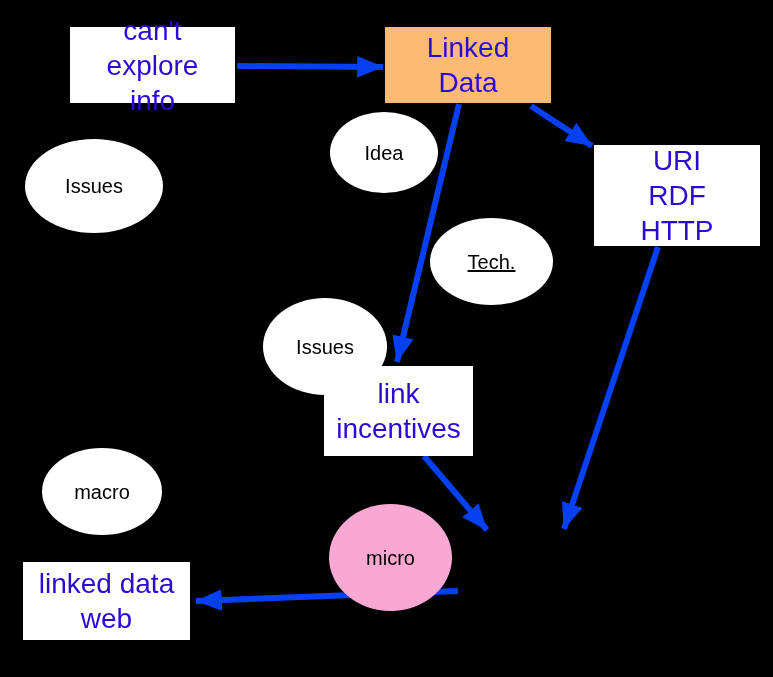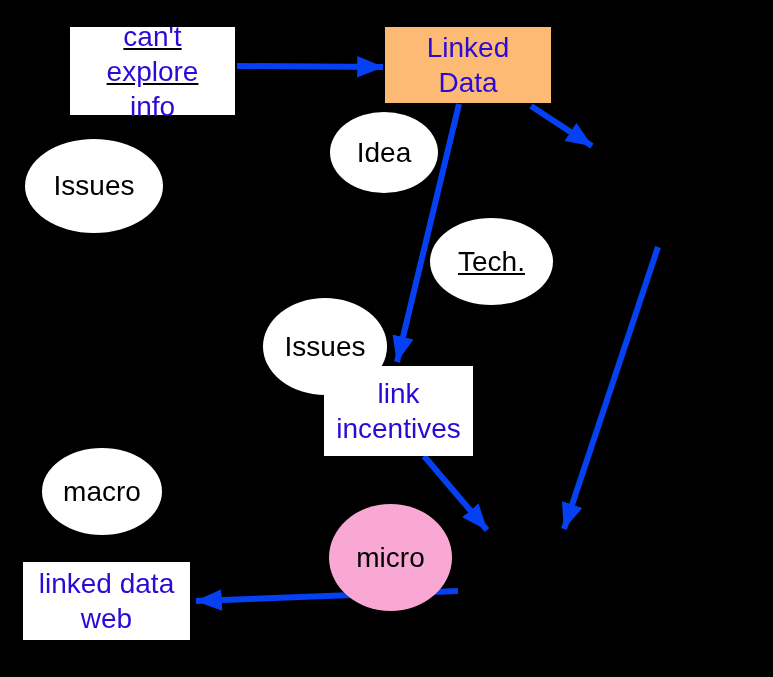--- a/index.html
+++ b/index.html
@@ -35,21 +35,21 @@
   .rect-node .label {
     white-space: pre-line;
     font-size: 28px;
     line-height: 35px;
     font-weight: 400;
   }
   .ellipse-node {
     border-radius: 50%;
   }
   .ellipse-node .label {
-    font-size: 28px;
+    font-size: 20px;
     line-height: 30px;
     color: #000000;
     white-space: nowrap;
   }
 </style>
 </head>
 <body>
 
 <div class="canvas" style="background: rgb(0, 0, 0);">
 
@@ -60,31 +60,36 @@
       </marker>
     </defs>
   <line x1="237" y1="66" x2="383" y2="67" stroke="#0540f2" stroke-width="6" marker-end="url(#arrowhead)"></line>
       <line x1="531" y1="106" x2="592" y2="146" stroke="#0540f2" stroke-width="6" marker-end="url(#arrowhead)"></line>
       <line x1="459" y1="104" x2="397" y2="362" stroke="#0540f2" stroke-width="6" marker-end="url(#arrowhead)"></line>
       <line x1="658" y1="247" x2="564" y2="529" stroke="#0540f2" stroke-width="6" marker-end="url(#arrowhead)"></line>
       <line x1="424" y1="456" x2="487" y2="530" stroke="#0540f2" stroke-width="6" marker-end="url(#arrowhead)"></line>
       <line x1="458" y1="591" x2="196" y2="601" stroke="#0540f2" stroke-width="6" marker-end="url(#arrowhead)"></line>
     </svg>
 
-  <div class="node rect-node" style="left: 70px; top: 27px; width: 165px; height: 88px; background: rgb(255, 255, 255); text-decoration: underline;">
+  <div class="node rect-node" style="left: 70px; top: 27px; width: 165px; height: 76px; background: rgb(255, 255, 255);">
     <span class="label" style="color: rgb(42, 11, 214);">can't
 explore
 info</span>
   </div>
 
   <div class="node rect-node" style="left: 385px; top: 27px; width: 166px; height: 76px; background: #fdba74;">
     <span class="label" style="color: rgb(42, 11, 214);">Linked
 Data</span>
   </div>
 
+  <div class="node rect-node" style="left: 594px; top: 145px; width: 166px; height: 101px; background: rgb(255, 255, 255);">
+    <span class="label" style="color: rgb(42, 11, 214);">URI
+RDF
+HTTP</span>
+  </div>
 
   <div class="node rect-node" style="left: 308px; top: 366px; width: 149px; height: 90px; background: rgb(255, 255, 255); margin-left: 16px;">
     <span class="label" style="color: rgb(42, 11, 214);">link
 incentives</span>
   </div>
 
 
   <div class="node rect-node" style="left: 23px; top: 562px; width: 167px; height: 78px; background: rgb(255, 255, 255);">
     <span class="label" style="color: rgb(42, 11, 214);">linked data
 web</span>

